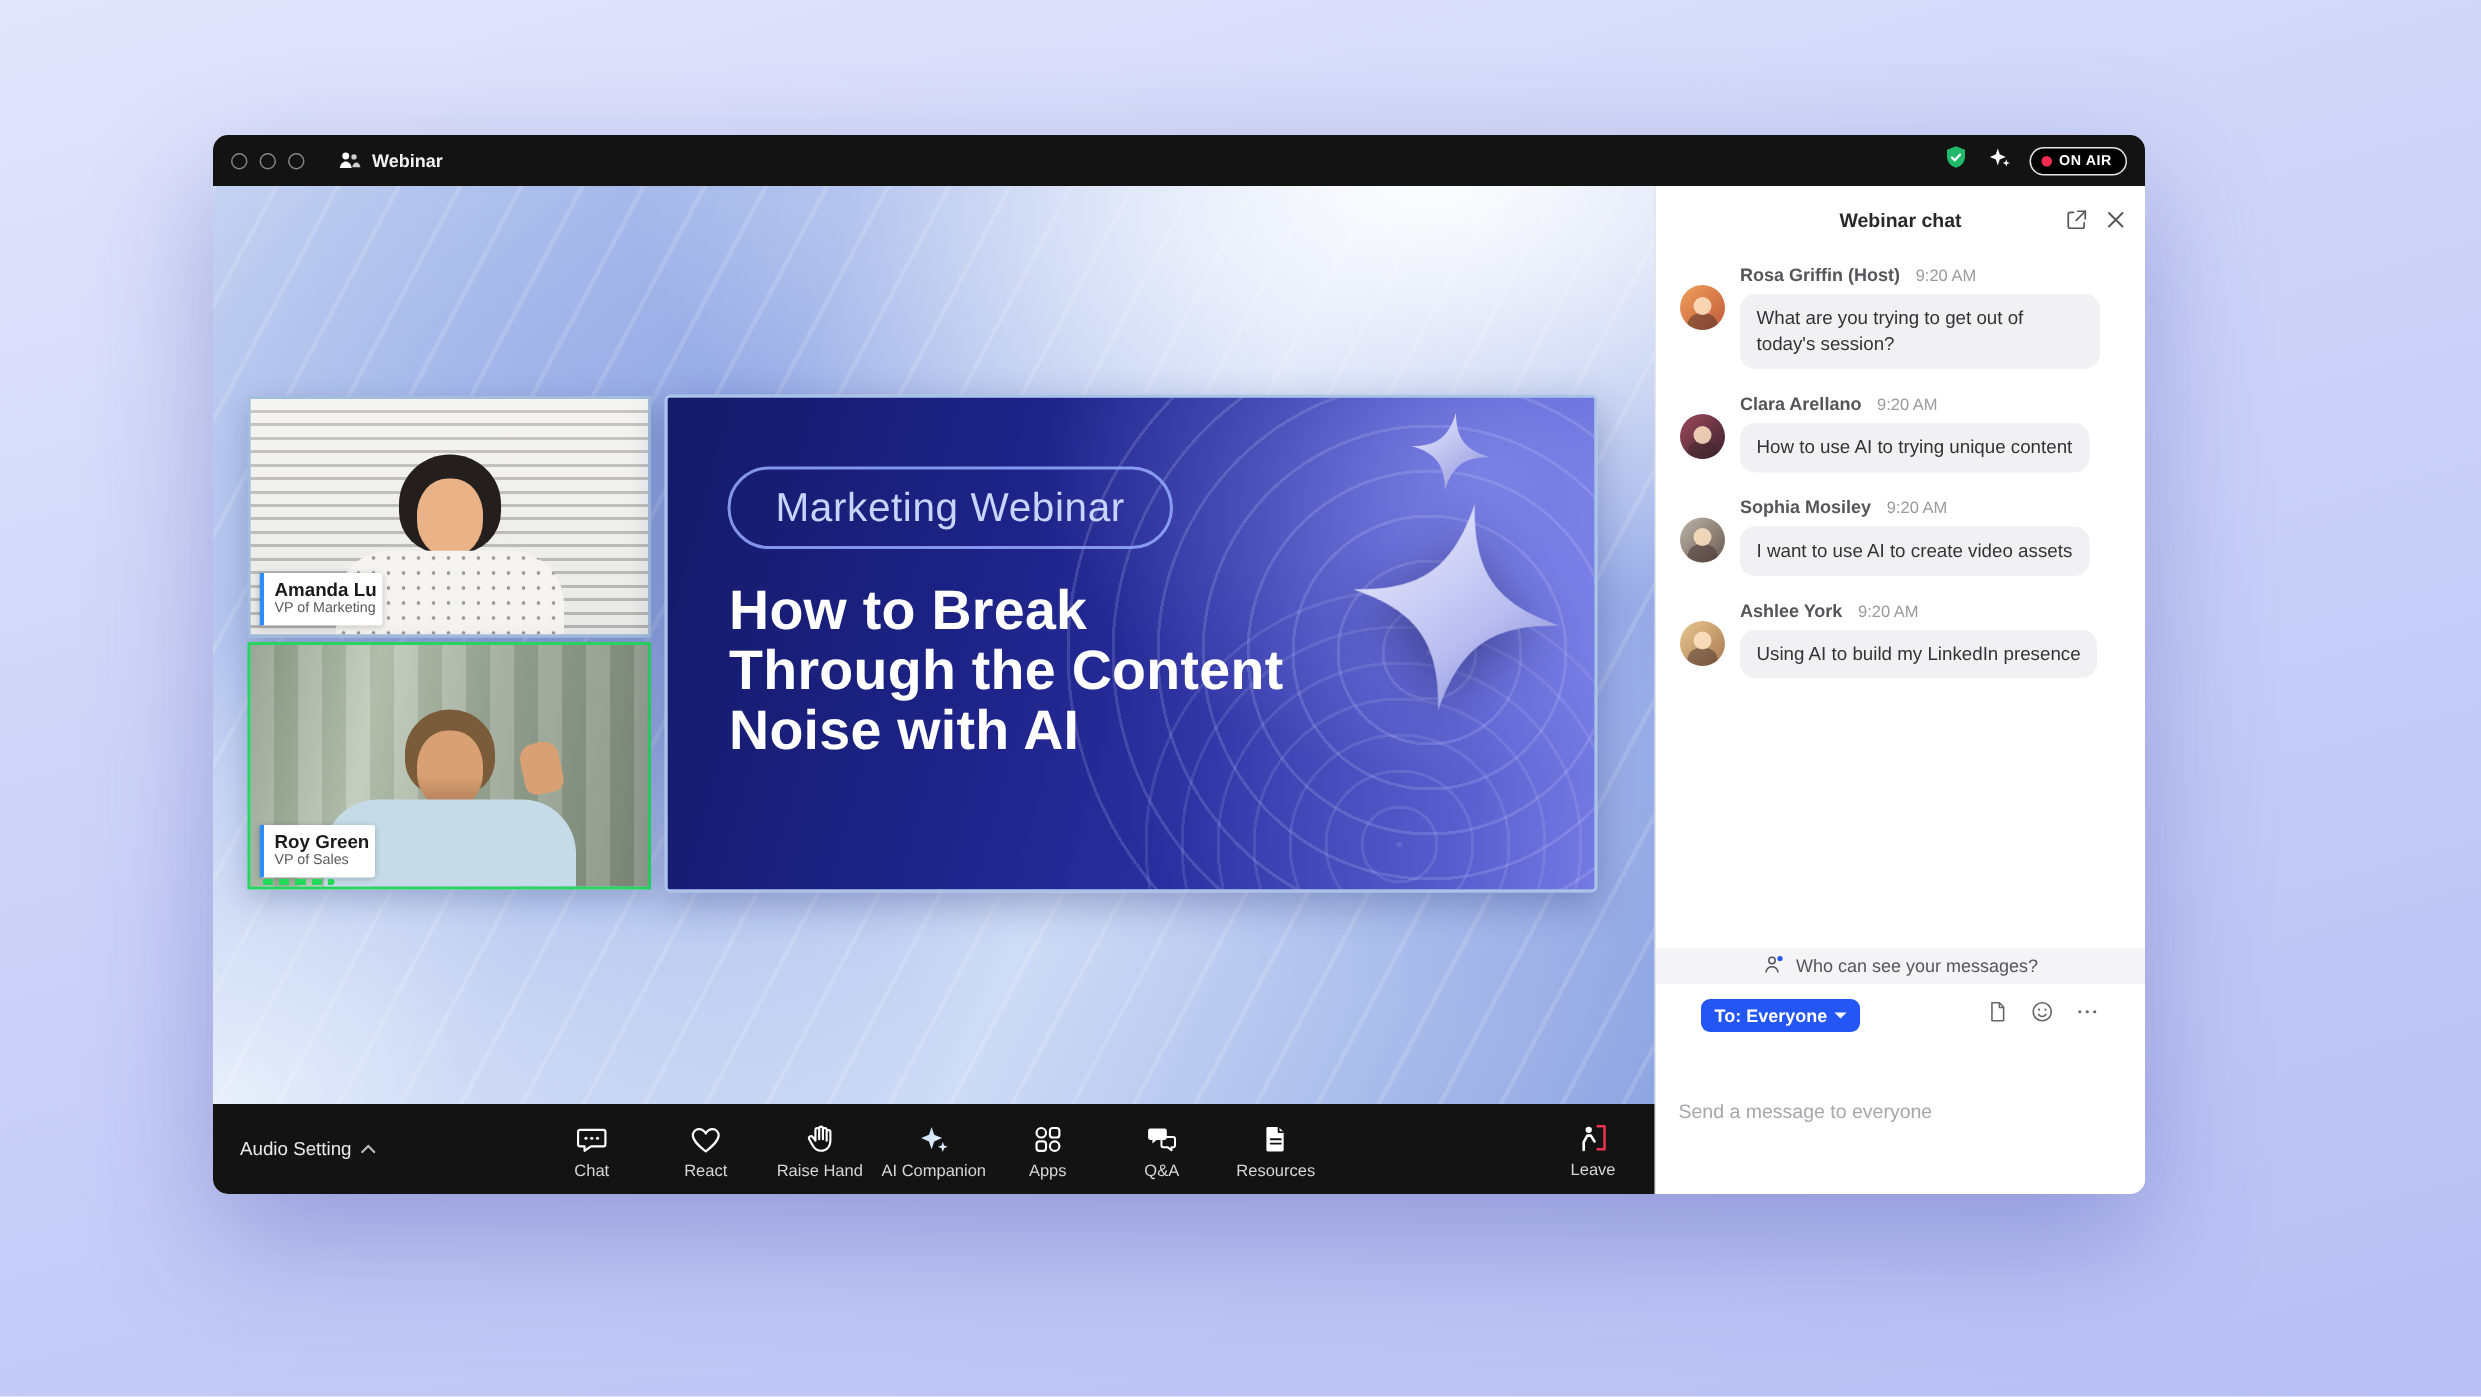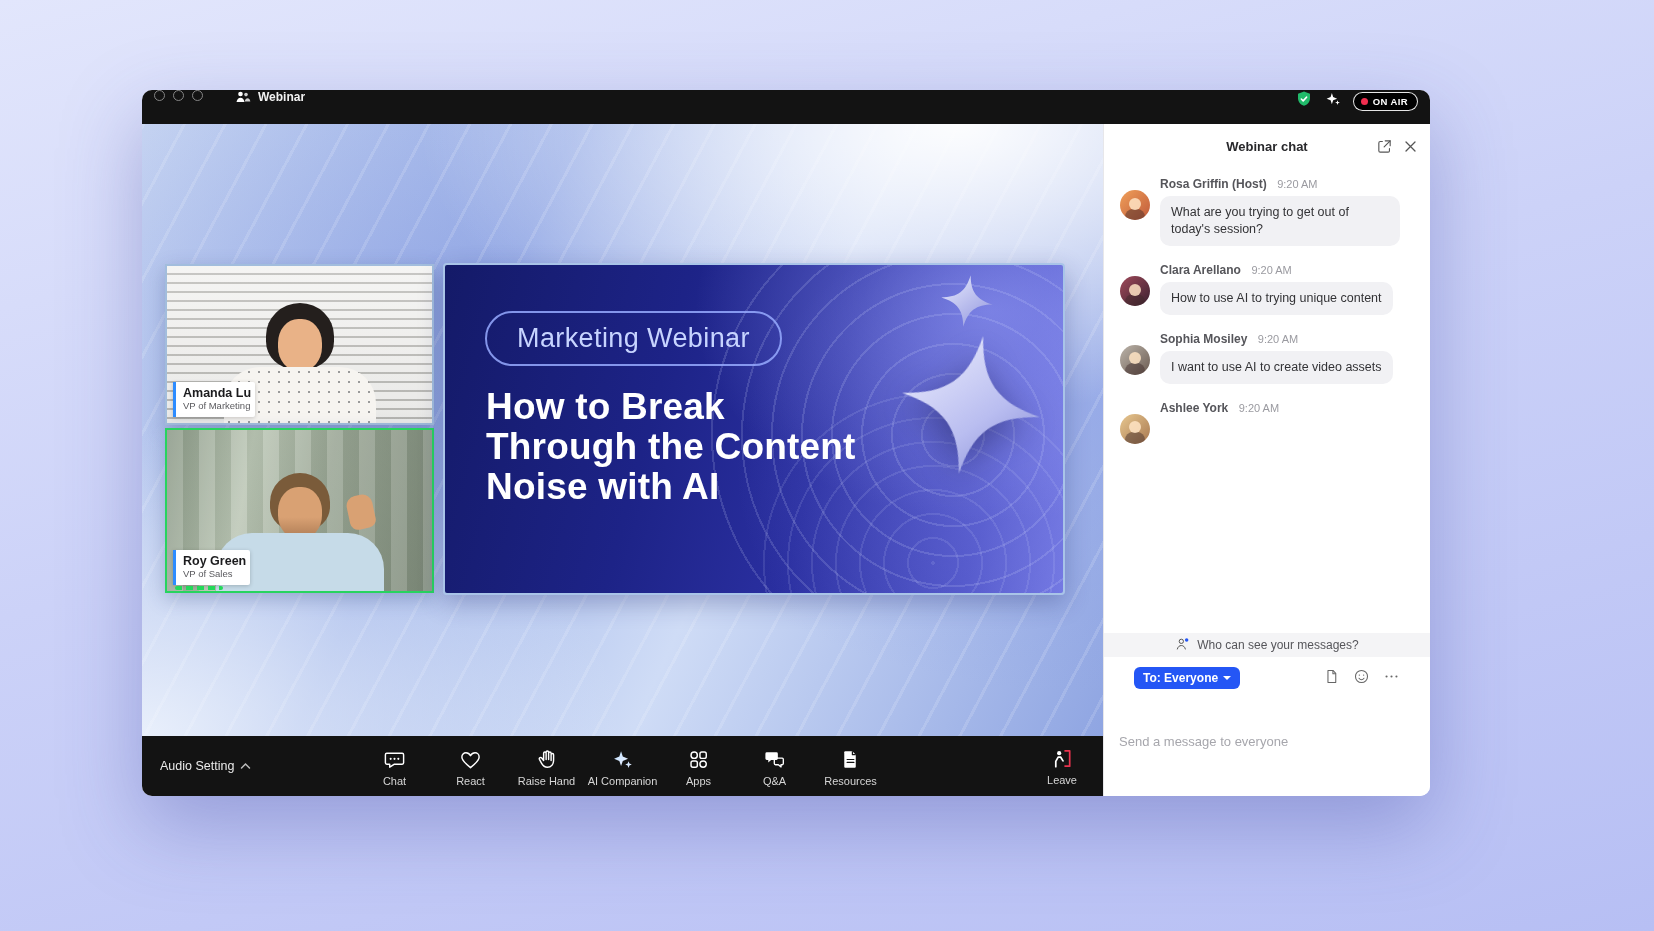--- a/index.html
+++ b/index.html
@@ -13,22 +13,22 @@
   
   .window {
     position: absolute; left: 142px; top: 90px; width: 1288px; height: 706px;
     border-radius: 10px; overflow: hidden; display: flex; flex-direction: column;
     box-shadow: 0 30px 80px rgba(60, 70, 160, .35);
     background: #fff;
   }
 
   
   .titlebar {
-    flex: 0 0 34px; background: #131313; display: flex; align-items: flex-start;
-    padding: 0 12px; gap: 16px; color: #fff;
+    flex: 0 0 34px; background: #131313; display: flex; align-items: center;
+    padding: 0 12px; gap: 6px; color: #fff;
   }
   .traffic { display: flex; gap: 8px; margin-right: 16px; }
   .traffic span { width: 11px; height: 11px; border-radius: 50%; border: 1.5px solid #868686; display: block; }
   .app-id { display: flex; align-items: center; gap: 7px; }
   .app-icon svg { display: block; }
   .app-title { font-size: 12px; font-weight: 600; color: #f2f2f2; }
   .title-right { margin-left: auto; display: flex; align-items: center; gap: 11px; }
   .onair {
     display: flex; align-items: center; gap: 5px; border: 1px solid rgba(255,255,255,.9);
     border-radius: 20px; padding: 3px 9px 3px 7px; background: #000;
@@ -443,20 +443,21 @@
           </div>
         </div>
 
         <div class="msg">
           <div class="avatar av3"></div>
           <div class="msg-body">
             <div class="msg-meta">
               <span class="sender">Ashlee York</span>
               <span class="time">9:20 AM</span>
             </div>
+            <div class="bubble">Using AI to build my LinkedIn presence</div>
           </div>
         </div>
 
       </div>
 
       <div class="visibility-strip">
         <span>
           <svg width="16" height="16" viewBox="0 0 24 24">
               <circle cx="9.5" cy="8" r="3.2" fill="none" stroke="#555" stroke-width="1.5"></circle>
               <path d="M3.5 19.5c.8-3.4 3.2-5.2 6-5.2s5.2 1.8 6 5.2" fill="none" stroke="#555" stroke-width="1.5" stroke-linecap="round"></path>

